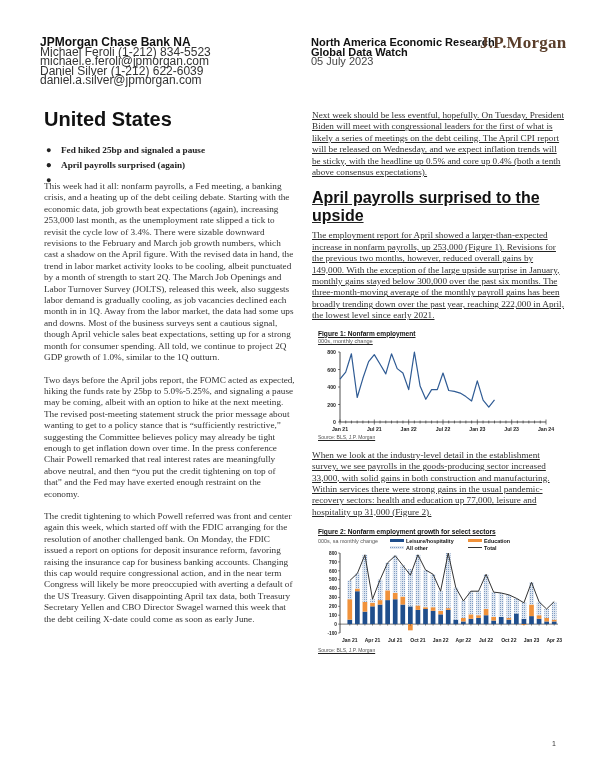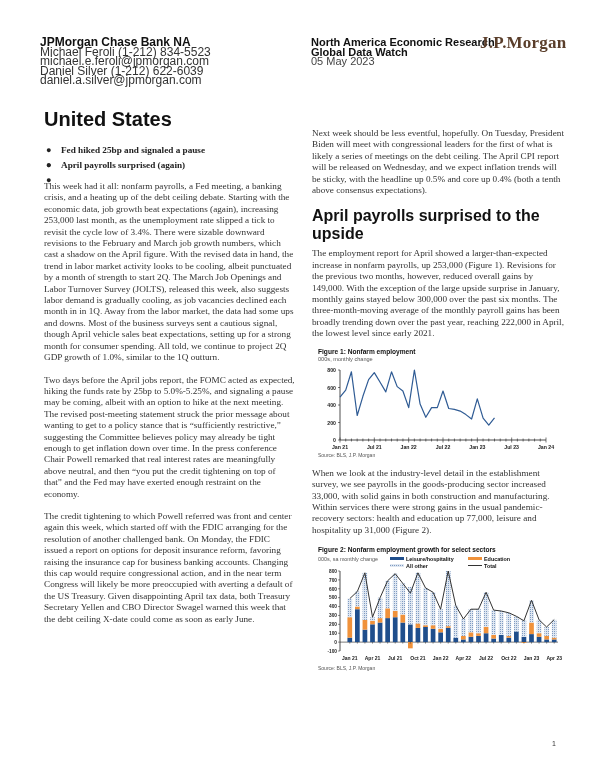--- a/index.html
+++ b/index.html
@@ -7,21 +7,21 @@
   .sans{font-family:"Liberation Sans",sans-serif;}
   #hdr-left{position:absolute;left:40px;top:38px;font-size:12px;line-height:9.6px;}
   #hdr-left .b{font-weight:bold;color:#111;}
   #hdr-left div{color:#333;}
   #hdr-left .gap{margin-top:0;}
   #hdr-mid{position:absolute;left:311px;top:38px;font-size:11px;line-height:9.6px;}
   #hdr-mid .b{font-weight:bold;color:#111;}
   #hdr-mid .d{color:#444;}
   #logo{position:absolute;left:480px;top:33px;font-family:"Liberation Serif",serif;font-size:17px;color:#5a3e2b;letter-spacing:0.2px;font-weight:bold;}
   #col-left{position:absolute;left:44px;top:108px;width:251px;}
-  #col-right{position:absolute;left:312px;top:128px;width:252px;}
+  #col-right{position:absolute;left:312px;top:110px;width:252px;text-decoration:underline;}
   h1{font-family:"Liberation Sans",sans-serif;font-weight:bold;font-size:20px;margin:0 0 14px 0;color:#111;}
   ul.bul{list-style:none;margin:0 0 10px 0;padding:0;}
   ul.bul li{font-family:"Liberation Serif",serif;font-weight:bold;font-size:9.2px;line-height:11px;padding-left:17px;position:relative;margin-bottom:4px;color:#222;}
   ul.bul li .dot{position:absolute;left:2px;top:0;}
   p.body{font-family:"Liberation Serif",serif;font-size:9.2px;line-height:11.4px;margin:0 0 11px 0;color:#333;text-align:left;}
   h2{font-family:"Liberation Sans",sans-serif;font-weight:bold;font-size:16px;margin:4px 0 5px 0;color:#111;}
   .fig-title{font-family:"Liberation Sans",sans-serif;font-weight:bold;font-size:6.6px;color:#111;margin:0;}
   .fig-sub{font-family:"Liberation Sans",sans-serif;font-size:5.6px;color:#555;margin:1px 0 0 0;}
   .fig-src{font-family:"Liberation Sans",sans-serif;font-size:5px;color:#555;margin:0;}
   svg text{font-family:"Liberation Sans",sans-serif;}
@@ -33,21 +33,21 @@
 <div id="hdr-left" class="sans">
   <div class="b">JPMorgan Chase Bank NA</div>
   <div>Michael Feroli (1-212) 834-5523</div>
   <div>michael.e.feroli@jpmorgan.com</div>
   <div class="gap">Daniel Silver (1-212) 622-6039</div>
   <div>daniel.a.silver@jpmorgan.com</div>
 </div>
 <div id="hdr-mid" class="sans">
   <div class="b">North America Economic Research</div>
   <div class="b">Global Data Watch</div>
-  <div class="d">05 May 2023</div>
+  <div class="d">05 July 2023</div>
 </div>
 <div id="logo">J.P.Morgan</div>
 
 <div id="col-left">
   <h1>United States</h1>
   <ul class="bul">
     <li><span class="dot">●</span><span>Fed hiked 25bp and signaled a pause</span></li>
     <li><span class="dot">●</span></li>
     <li><span class="dot">●</span><span>April payrolls surprised (again)</span></li>
     <li><span class="dot">●</span></li>

